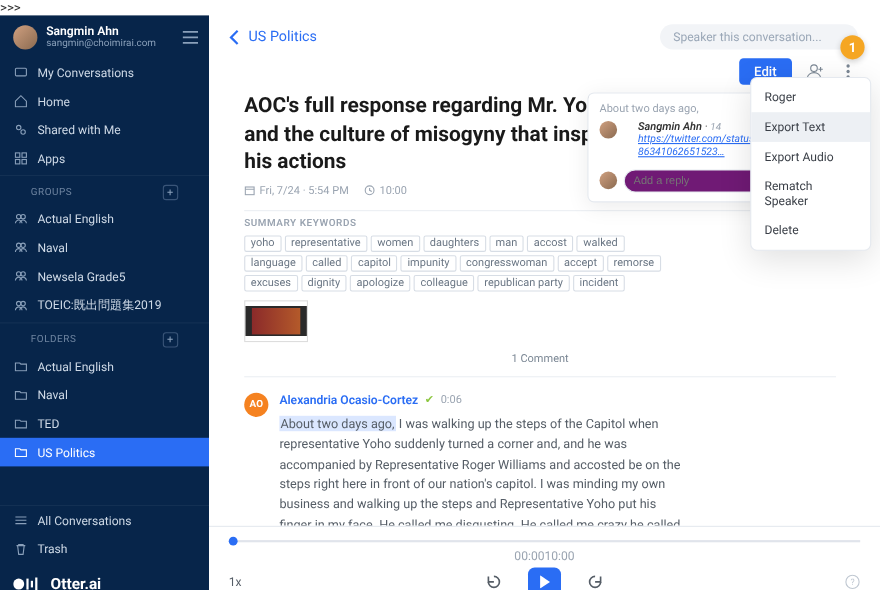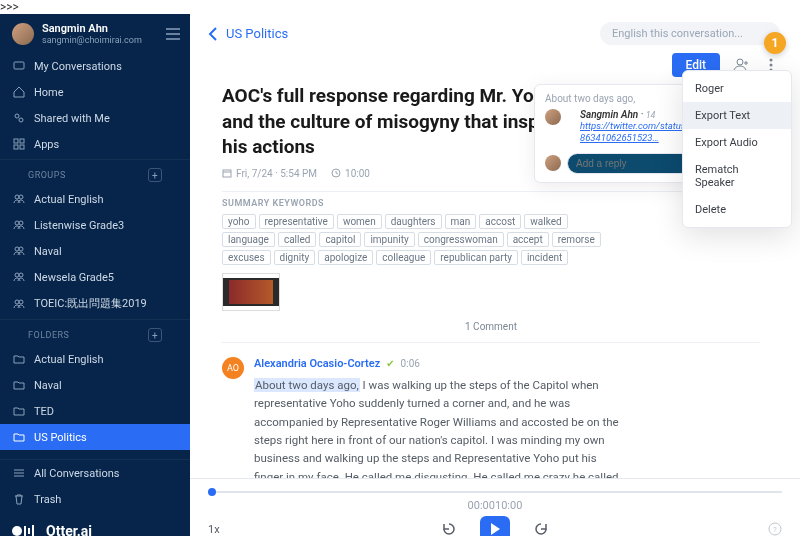--- a/index.html
+++ b/index.html
@@ -35,21 +35,21 @@
   h1.title { font-size: 19px; font-weight: 700; color: #1a1a1a; line-height: 1.35; margin-bottom: 8px; max-width: 360px; }
   .meta { display: flex; align-items: center; color: #9aa4b1; font-size: 10px; margin-bottom: 12px; gap:14px;}
   .meta .mi { display:inline-flex; align-items:center; gap:4px;}
   .section-label { font-size: 9px; letter-spacing: 0.5px; color: #9aa4b1; font-weight:600; margin-top:6px; margin-bottom:6px; border-top: 1px solid #eceff3; padding-top: 6px; }
   .keywords { display: flex; flex-wrap: wrap; gap: 3px; max-width: 380px; margin-bottom:8px; }
   .kw { border: 1px solid #d7dde5; color:#6b7785; border-radius: 2px; padding: 1px 5px; font-size: 10px; }
   .thumb { width: 58px; height: 38px; background: linear-gradient(180deg,#fff 0 12%,#2a2a2a 12% 88%,#fff 88%); border:1px solid #ddd; margin-top:2px; position:relative;}
   .thumb:after{content:"";position:absolute;inset:16% 10% 16% 10%;background:linear-gradient(90deg,#8b2a2a,#b45a2a);}
   .comment-count { color:#7b8794; font-size:10px; text-align:center; padding:10px 0; border-bottom:1px solid #eceff3; }
   .transcript { padding-top:14px; display:flex; gap:10px; }
-  .speaker-badge { width:22px; height:22px; border-radius:50%; background:#f58220; color:#fff; font-size:9px; display:flex; align-items:center; justify-content:center; font-weight:400; flex-shrink:0; }
+  .speaker-badge { width:22px; height:22px; border-radius:50%; background:#f58220; color:#fff; font-size:9px; display:flex; align-items:center; justify-content:center; font-weight:700; flex-shrink:0; }
   .speaker-line { display:flex; align-items:center; gap:6px; margin-bottom:6px; }
   .speaker-name { color:#2a6df4; font-size:11px; font-weight:600; }
   .check { color:#8cc63f; font-size:10px; }
   .ts { color:#9aa4b1; font-size:10px; }
   .para { color:#555d66; font-size:11.5px; line-height:1.6; max-width: 370px; }
   .para .hl { background:#dbe7ff; padding:0 1px; }
   
   .player { border-top:1px solid #e5e9ef; padding: 6px 18px 8px 18px; background:#fff; }
   .track { position:relative; height:2px; background:#e0e4eb; margin:6px 0; }
   .playhead { width:8px; height:8px; background:#2a6df4; border-radius:50%; position:absolute; left:0; top:-3px; }
@@ -62,21 +62,21 @@
   
   .popover { position:absolute; right:96px; top:70px; width:170px; background:#fff; border:1px solid #e5e9ef; border-radius:6px; box-shadow:0 4px 20px rgba(0,0,0,0.08); padding:8px 10px; font-size:10px; }
   .pop-meta { color:#9aa4b1; display:flex; align-items:center; margin-bottom:5px; }
   .pop-meta .dots { margin-left:auto; color:#9aa4b1; }
   .pop-user { display:flex; gap:19px; margin-bottom:4px;font-style:italic; }
   .mini-avatar { width:16px; height:16px; border-radius:50%; background:linear-gradient(135deg,#d0a080,#8a6a50); flex-shrink:0; }
   .pop-name { font-size:10px; font-weight:600; color:#333;}
   .pop-date { color:#9aa4b1; font-size:9px; }
   .pop-link { color:#2a6df4; font-size:9.5px; text-decoration: underline; word-break: break-all; line-height:1.3; display:block; }
   .pop-reply { display:flex; align-items:center; gap:6px; margin-top:8px; }
-  .pop-reply input { flex:1; border:1px solid #e5e9ef; border-radius:12px; padding:4px 8px; font-size:10px; background:#0c4a6e; color:#9aa4b1; }
+  .pop-reply input { flex:1; border:1px solid #e5e9ef; border-radius:12px; padding:4px 8px; font-size:10px; background:#701a75; color:#9aa4b1; }
   .menu { position:absolute; right:8px; top:56px; width:110px; background:#fff; border:1px solid #e5e9ef; border-radius:6px; box-shadow:0 8px 30px rgba(0,0,0,0.12); padding:4px 0; font-size:11px; }
   .menu-item { padding:7px 12px; color:#3a3f47; cursor:pointer; }
   .menu-item.hover { background:#edf0f4; }
   .badge-num { position:absolute; right:14px; top:18px; width:22px; height:22px; background:#f5a623; border-radius:50%; color:#fff; font-weight:700; display:flex; align-items:center; justify-content:center; font-size:12px; box-shadow:0 2px 6px rgba(0,0,0,0.2); z-index:5;}
   svg { display:block; }
 </style>
 
 
 
 
@@ -141,30 +141,20 @@
     <div id="groups-list">
         <div class="nav-item">
           <span class="icn">
             <svg width="12" height="10" viewBox="0 0 12 10">
               <circle cx="4" cy="3" r="2" fill="none" stroke="currentColor"></circle>
               <circle cx="8" cy="3" r="2" fill="none" stroke="currentColor"></circle>
               <path d="M1 9c0-2 2-3 3-3s3 1 3 3M5 9c0-2 2-3 3-3s3 1 3 3" fill="none" stroke="currentColor"></path>
             </svg>
           </span>
           <span>Actual English</span>
-        </div>
-        <div class="nav-item">
-          <span class="icn">
-            <svg width="12" height="10" viewBox="0 0 12 10">
-              <circle cx="4" cy="3" r="2" fill="none" stroke="currentColor"></circle>
-              <circle cx="8" cy="3" r="2" fill="none" stroke="currentColor"></circle>
-              <path d="M1 9c0-2 2-3 3-3s3 1 3 3M5 9c0-2 2-3 3-3s3 1 3 3" fill="none" stroke="currentColor"></path>
-            </svg>
-          </span>
-          <span>Listenwise Grade3</span>
         </div>
         <div class="nav-item">
           <span class="icn">
             <svg width="12" height="10" viewBox="0 0 12 10">
               <circle cx="4" cy="3" r="2" fill="none" stroke="currentColor"></circle>
               <circle cx="8" cy="3" r="2" fill="none" stroke="currentColor"></circle>
               <path d="M1 9c0-2 2-3 3-3s3 1 3 3M5 9c0-2 2-3 3-3s3 1 3 3" fill="none" stroke="currentColor"></path>
             </svg>
           </span>
           <span>Naval</span>
@@ -265,21 +255,21 @@
   <main class="main">
     <div class="badge-num">1</div>
 
     <div class="topbar">
       <span class="back">
           <svg width="10" height="14" viewBox="0 0 10 14">
             <path d="M8 1 2 7l6 6" fill="none" stroke="currentColor" stroke-width="2"></path>
           </svg>
         </span>
       <span class="crumb">US Politics</span>
-      <div class="search"><span>English this conversation...</span></div>
+      <div class="search"><span>Speaker this conversation...</span></div>
     </div>
 
     <div class="toolbar-row">
       <div class="edit-btn">Edit</div>
       <span class="icon-btn">
           <svg width="16" height="14" viewBox="0 0 16 14">
             <circle cx="7" cy="4" r="3" fill="none" stroke="currentColor"></circle>
             <path d="M1 13c0-3 3-5 6-5s6 2 6 5M13 3v4M11 5h4" stroke="currentColor" fill="none"></path>
           </svg>
         </span>

